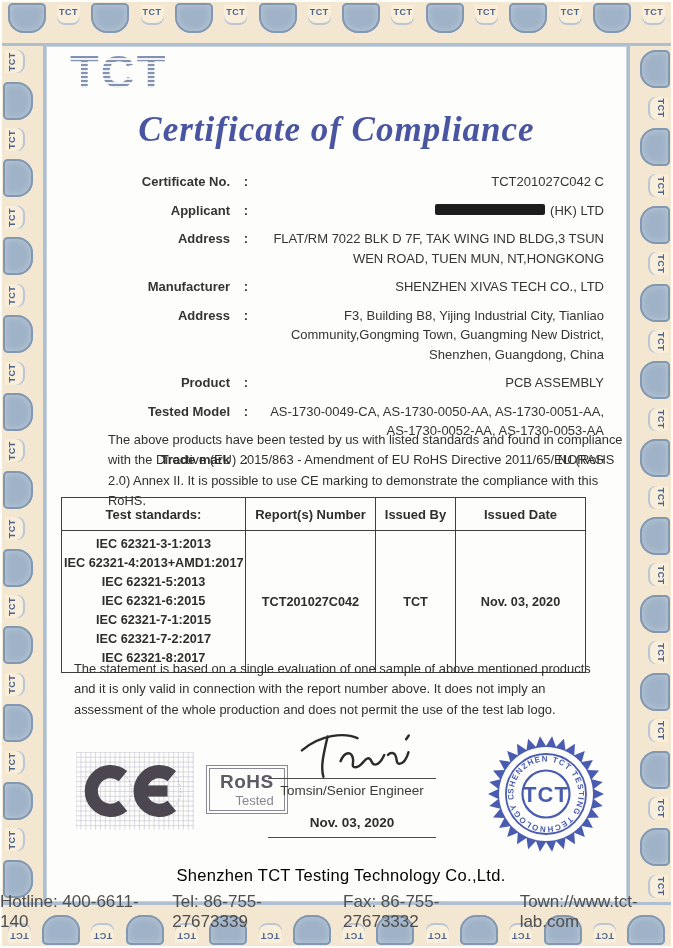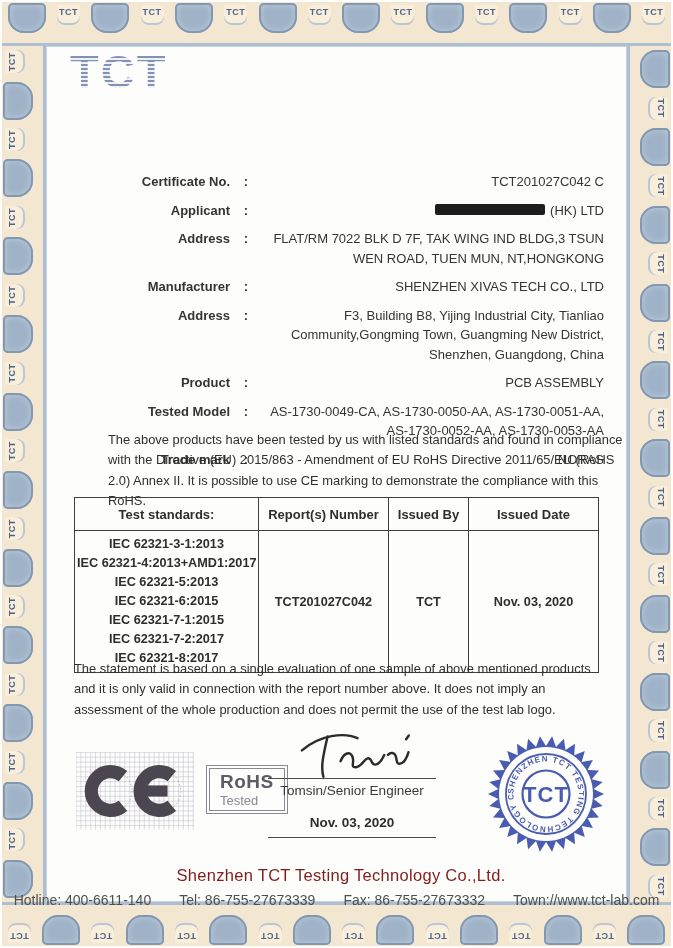--- a/index.html
+++ b/index.html
@@ -31,43 +31,43 @@
   .fcolon{width:18px;font-weight:bold;flex-shrink:0;}
   .fvalue{flex:1;}
   .redact{display:inline-block;width:110px;height:11px;background:#1d1d1d;border-radius:2px;margin-right:5px;}
 
   
   .para{position:absolute;left:74px;width:530px;font-size:12.9px;line-height:1.58;color:#2f2f2f;}
   #para-compliance{top:430px;margin-left:34px;}
   #para-disclaimer{top:659px;}
 
   
-  table.results{position:absolute;left:74px;top:497px;width:524px;border-collapse:collapse;
+  table.results{position:absolute;left:61px;top:497px;width:524px;border-collapse:collapse;
         font-size:12.7px;font-weight:bold;color:#2e2e2e;text-align:center;table-layout:fixed;}
   table.results th,table.results td{border:1.5px solid #3f3f3f;padding:4px 2px;vertical-align:middle;}
   table.results th{height:24px;font-size:13px;}
   .std-line{line-height:1.34;padding:1px 0;white-space:nowrap;}
 
   
   .ce{position:absolute;left:76px;top:752px;width:118px;height:78px;}
   .rohs{position:absolute;left:206px;top:765px;border:1.5px solid #8a8894;padding:2px;background:#fdfdfb;}
-  .rohs-inner{border:1.5px solid #8a8894;padding:2px 10px;text-align:left;}
+  .rohs-inner{border:1.5px solid #8a8894;padding:2px 10px;text-align:right;}
   .rohs-line1{font-weight:bold;font-size:19px;color:#5e5a66;letter-spacing:0.5px;}
   .rohs-line2{font-size:13px;color:#8a8692;}
   .sigblock{position:absolute;left:268px;top:726px;width:168px;text-align:center;}
   .sig{width:150px;height:56px;margin-left:14px;}
   .sigline{border-top:1.4px solid #4c4c4c;margin-top:-8px;}
   .signer{font-size:13.5px;color:#3a3a3a;margin-top:4px;}
   .sigdate{font-size:13.5px;font-weight:bold;color:#2e2e2e;margin-top:17px;}
   .sigline2{border-top:1.4px solid #4c4c4c;margin-top:7px;}
   .stamp{position:absolute;left:486px;top:734px;width:120px;height:120px;}
 
   
-  .footer-company{position:absolute;left:9px;right:0;top:866px;text-align:center;font-size:16.5px;color:#7f1d1d;letter-spacing:0.3px;}
-  .footer-contacts{position:absolute;left:0;right:0;top:892px;display:flex;justify-content:center;gap:28px;font-size:14px;color:#4e4e4e;}
+  .footer-company{position:absolute;left:9px;right:0;top:866px;text-align:center;font-size:16.5px;color:#000000;letter-spacing:0.3px;}
+  .footer-contacts{position:absolute;left:0;right:0;top:892px;display:flex;justify-content:center;gap:28px;font-size:17px;color:#4e4e4e;}
 </style>
 </head>
 <body>
 
 <div class="page">
 
   <div class="bstrip" id="border-top">
       <span class="bblob"></span>
       <span class="bbadge">TCT</span>
       <span class="bblob"></span>
@@ -147,20 +147,21 @@
       <span class="bblob"></span>
       <span class="bbadge">TCT</span>
       <span class="bblob"></span>
       <span class="bbadge">TCT</span>
       <span class="bblob"></span>
       <span class="bbadge">TCT</span>
     </div>
   <div class="inner-line"></div>
 
   <div class="logo">TCT</div>
+  <div class="title">Certificate of Compliance</div>
 
   <div class="fields">
     <div class="frow">
       <span class="flabel">Certificate No.</span>
       <span class="fcolon">:</span>
       <span class="fvalue">TCT201027C042 C</span>
     </div>
     <div class="frow">
       <span class="flabel">Applicant</span>
       <span class="fcolon">:</span>

